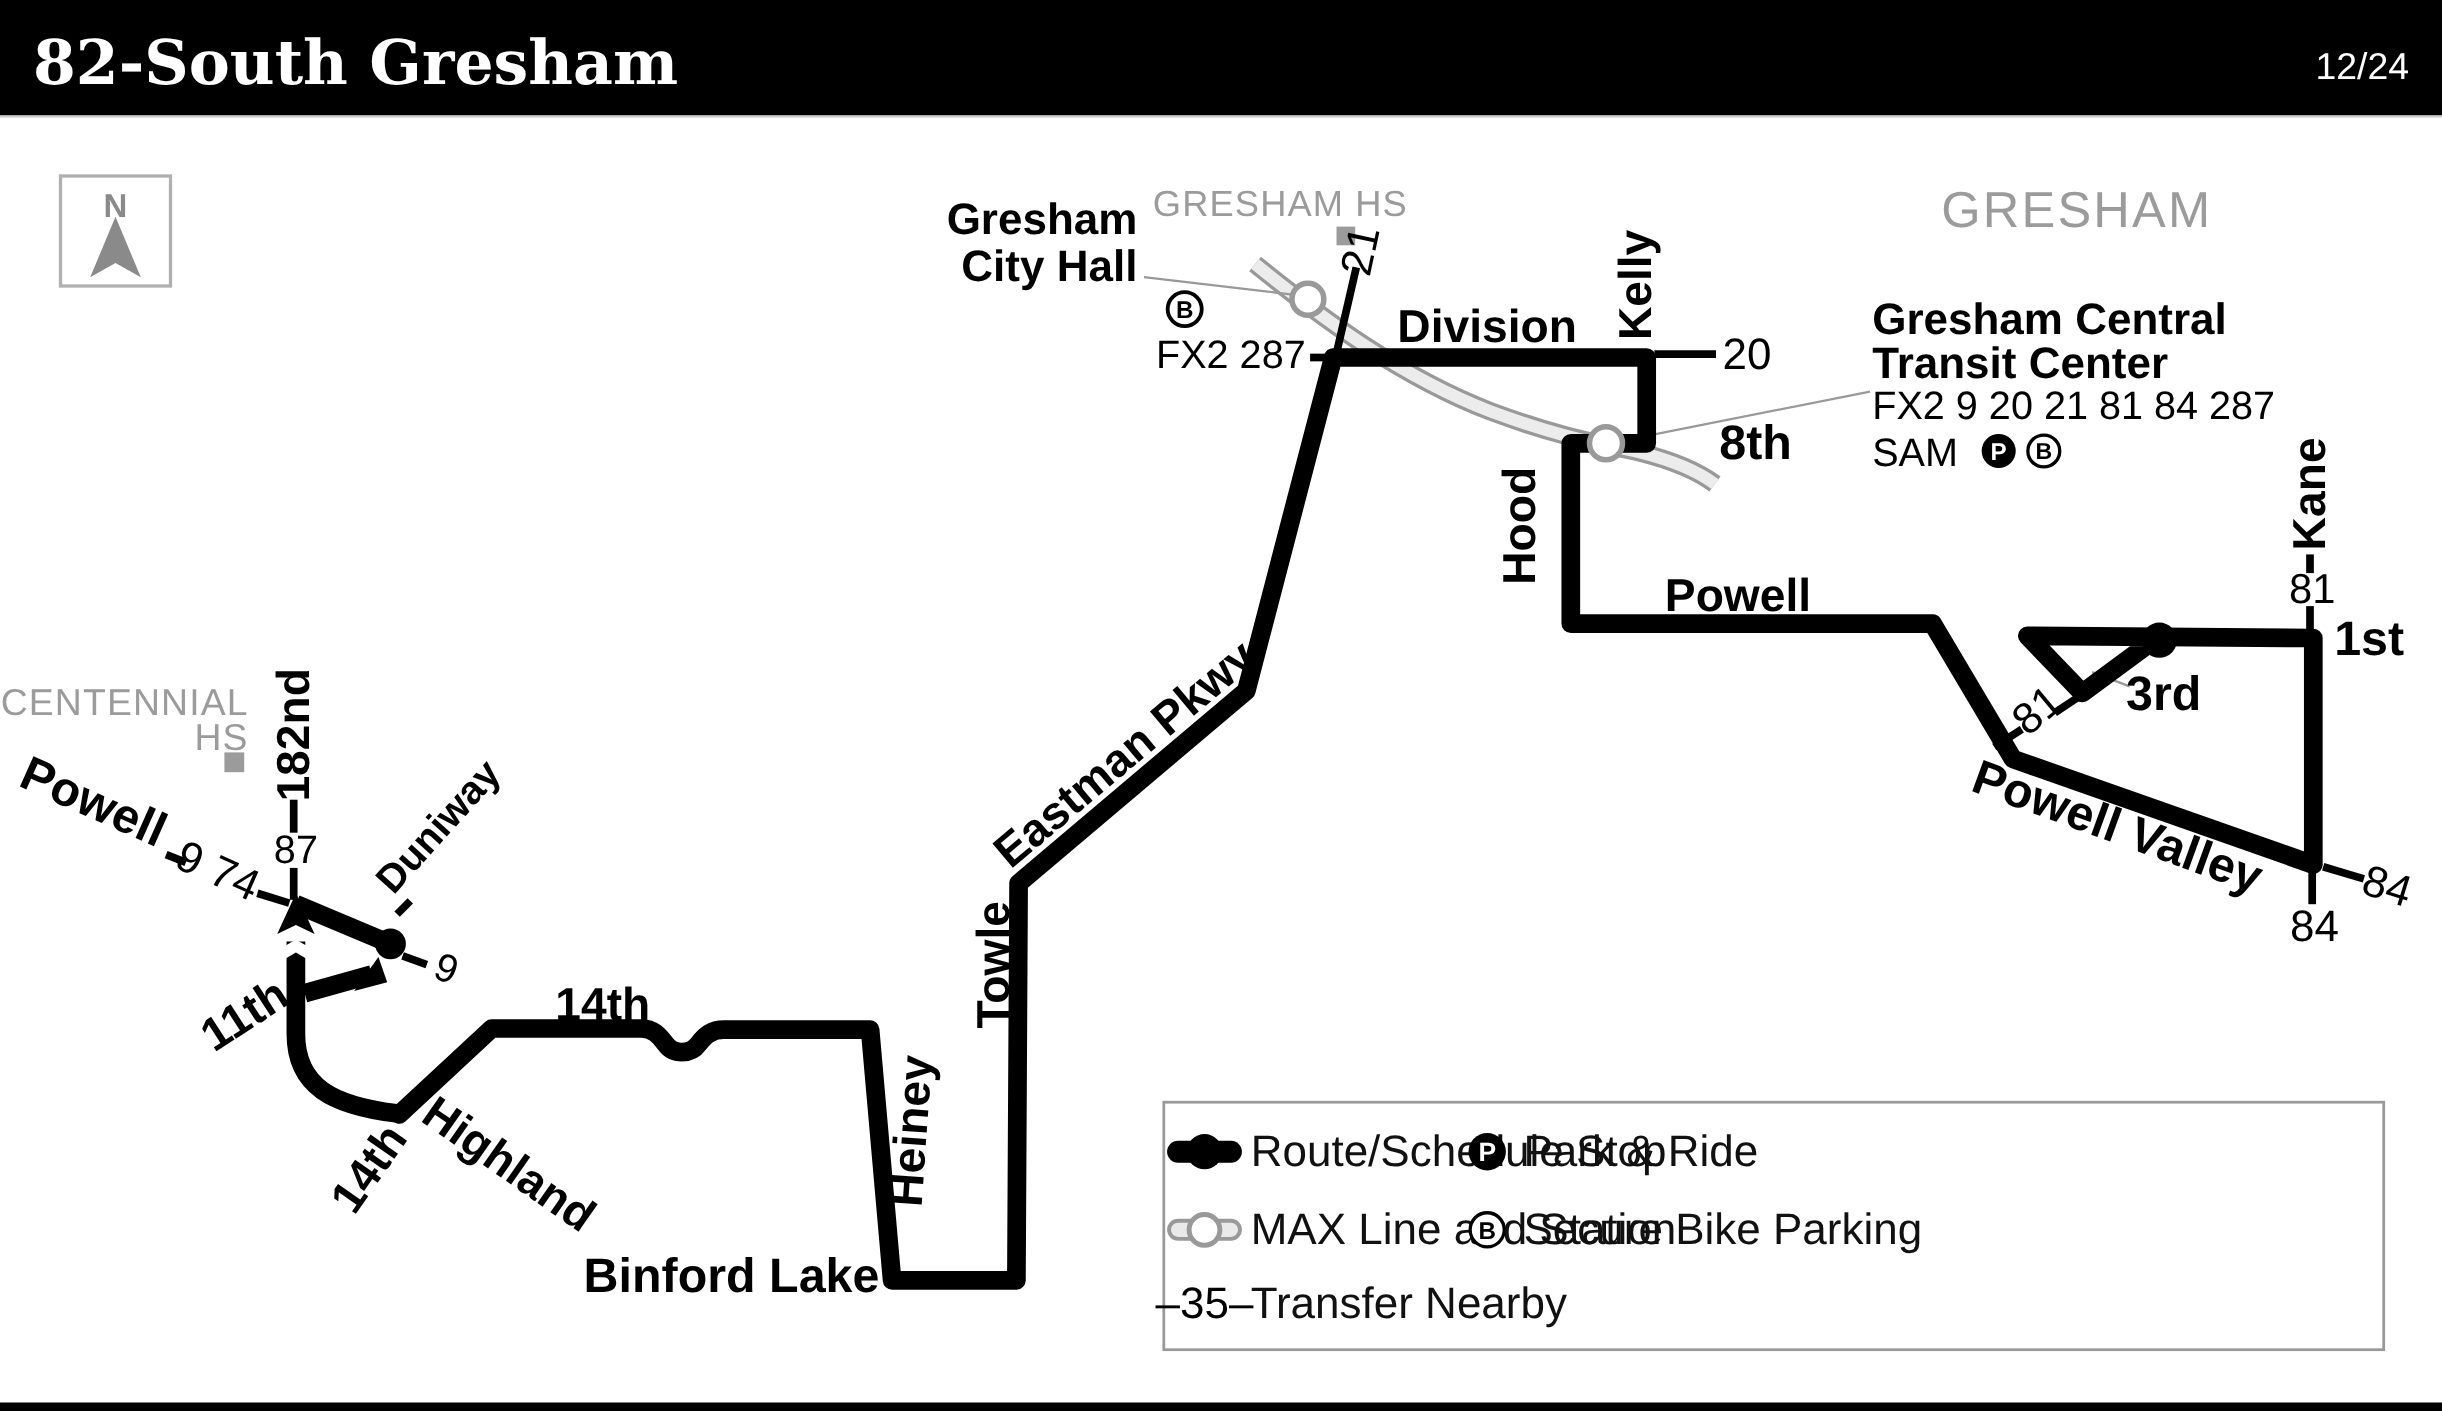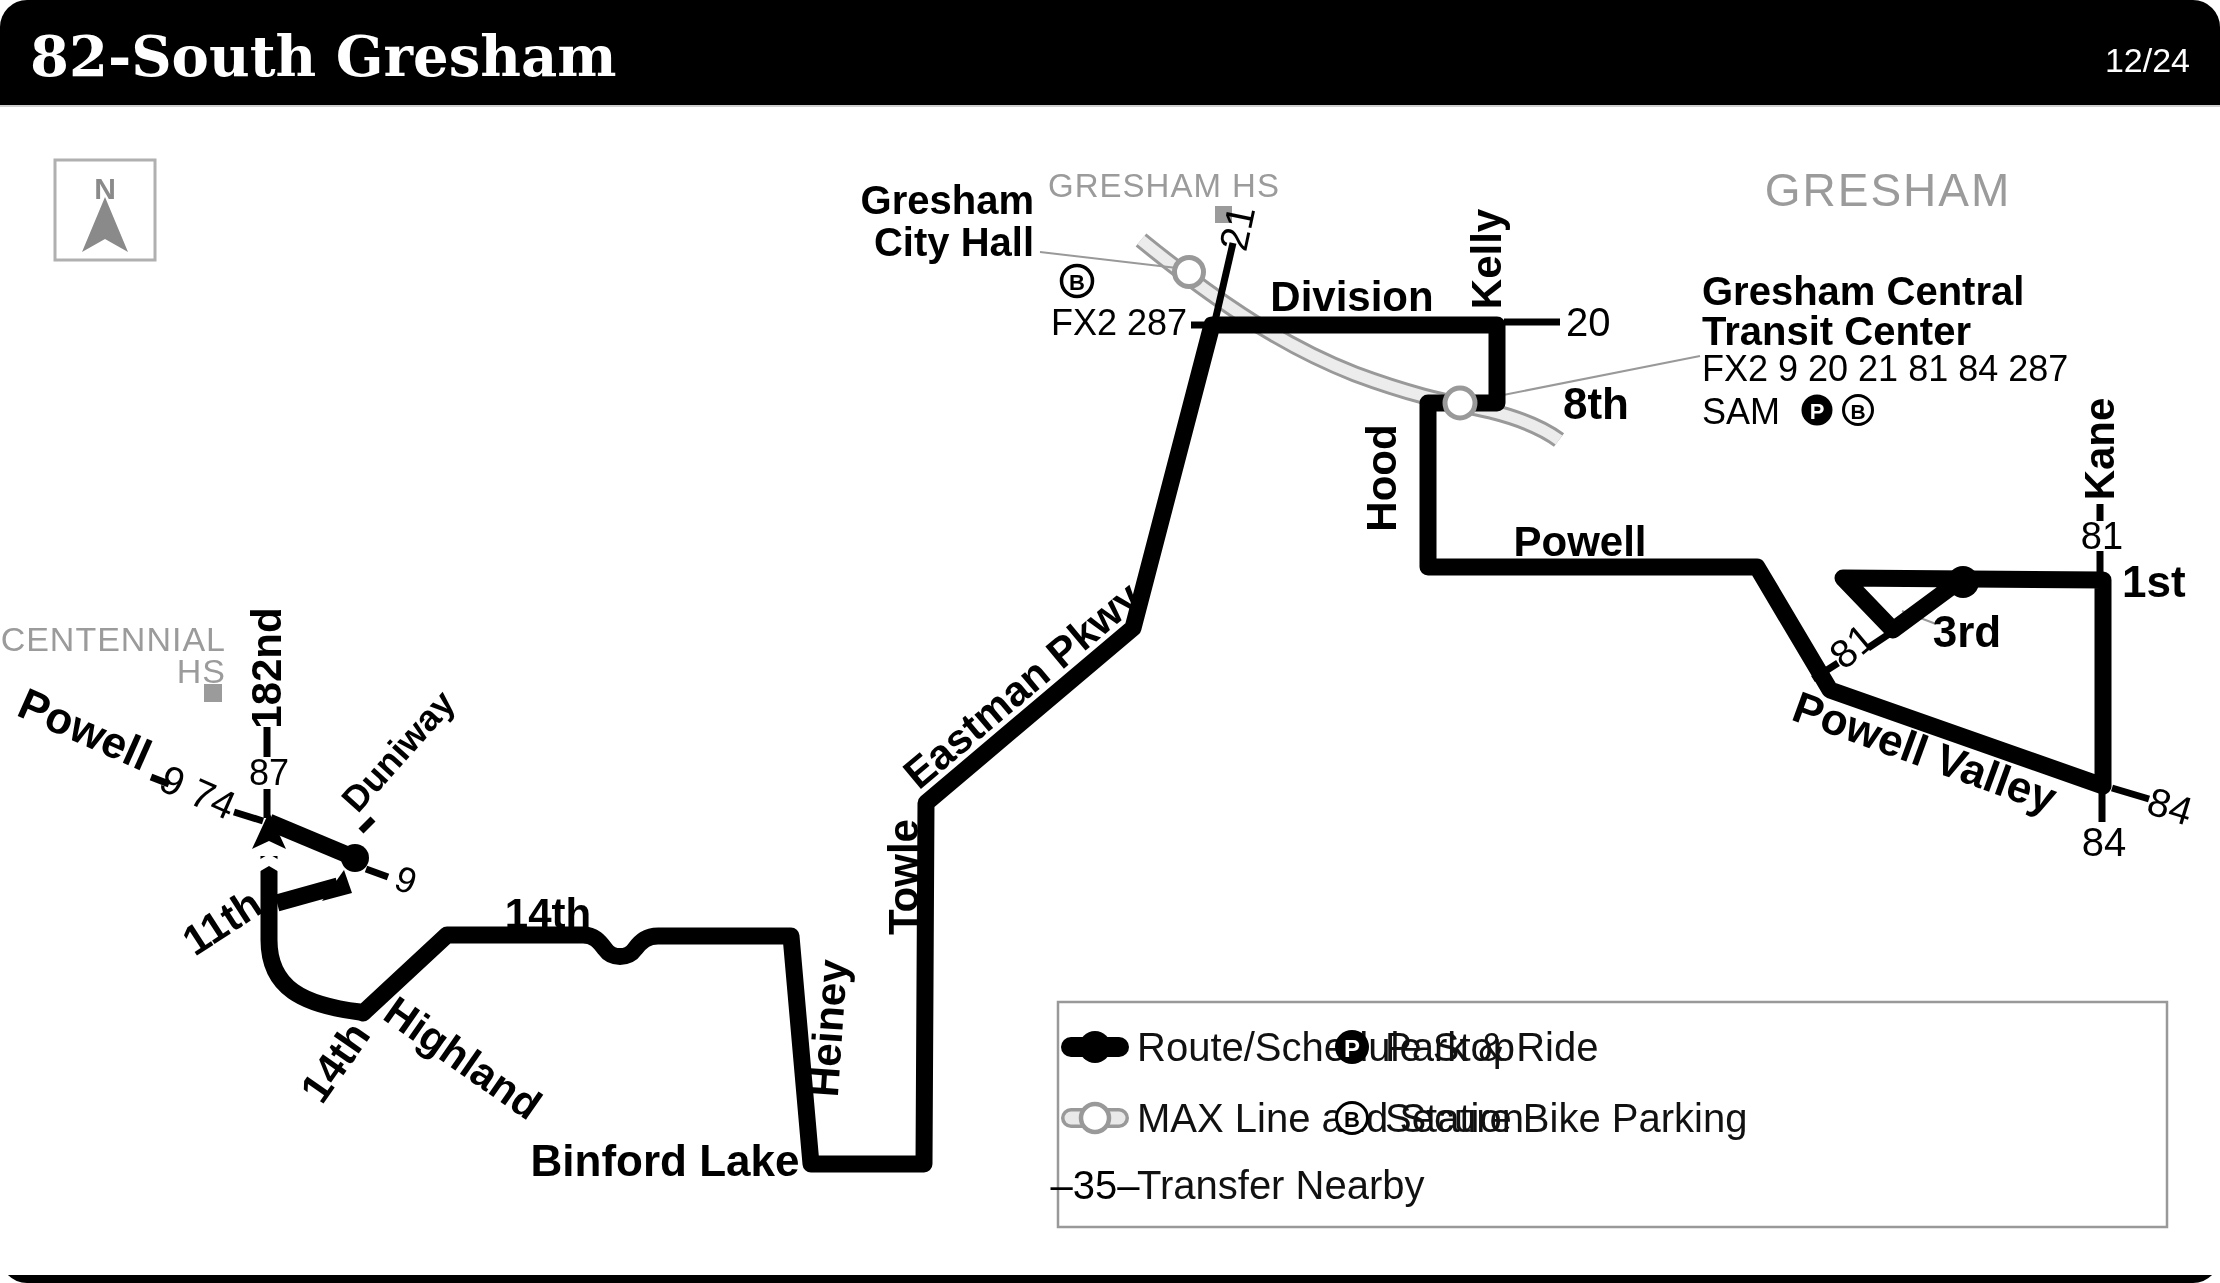--- a/index.html
+++ b/index.html
@@ -1,16 +1,16 @@
 <!DOCTYPE html>
 <html><head>
 <meta charset="utf-8">
 <style>
   html,body{margin:0;padding:0;background:#fff;}
-  .stage{position:relative;width:2220px;height:1283px;background:#fff;overflow:hidden;border-radius:27px;}
+  .stage{position:relative;width:2220px;height:1283px;background:#fff;overflow:hidden;}
   svg{display:block;}
   text{font-family:"Liberation Sans",sans-serif;}
   .hdr-title{font-family:"DejaVu Serif",serif;font-weight:bold;fill:#fff;}
   .hdr-date{fill:#fff;}
   .st{font-weight:bold;fill:#000;}
   .tn{font-weight:normal;fill:#000;}
   .gray-lbl{fill:#9b9b9b;font-weight:normal;}
   .mid{text-anchor:middle;}
   .enda{text-anchor:end;}
   .cb{dominant-baseline:central;}

